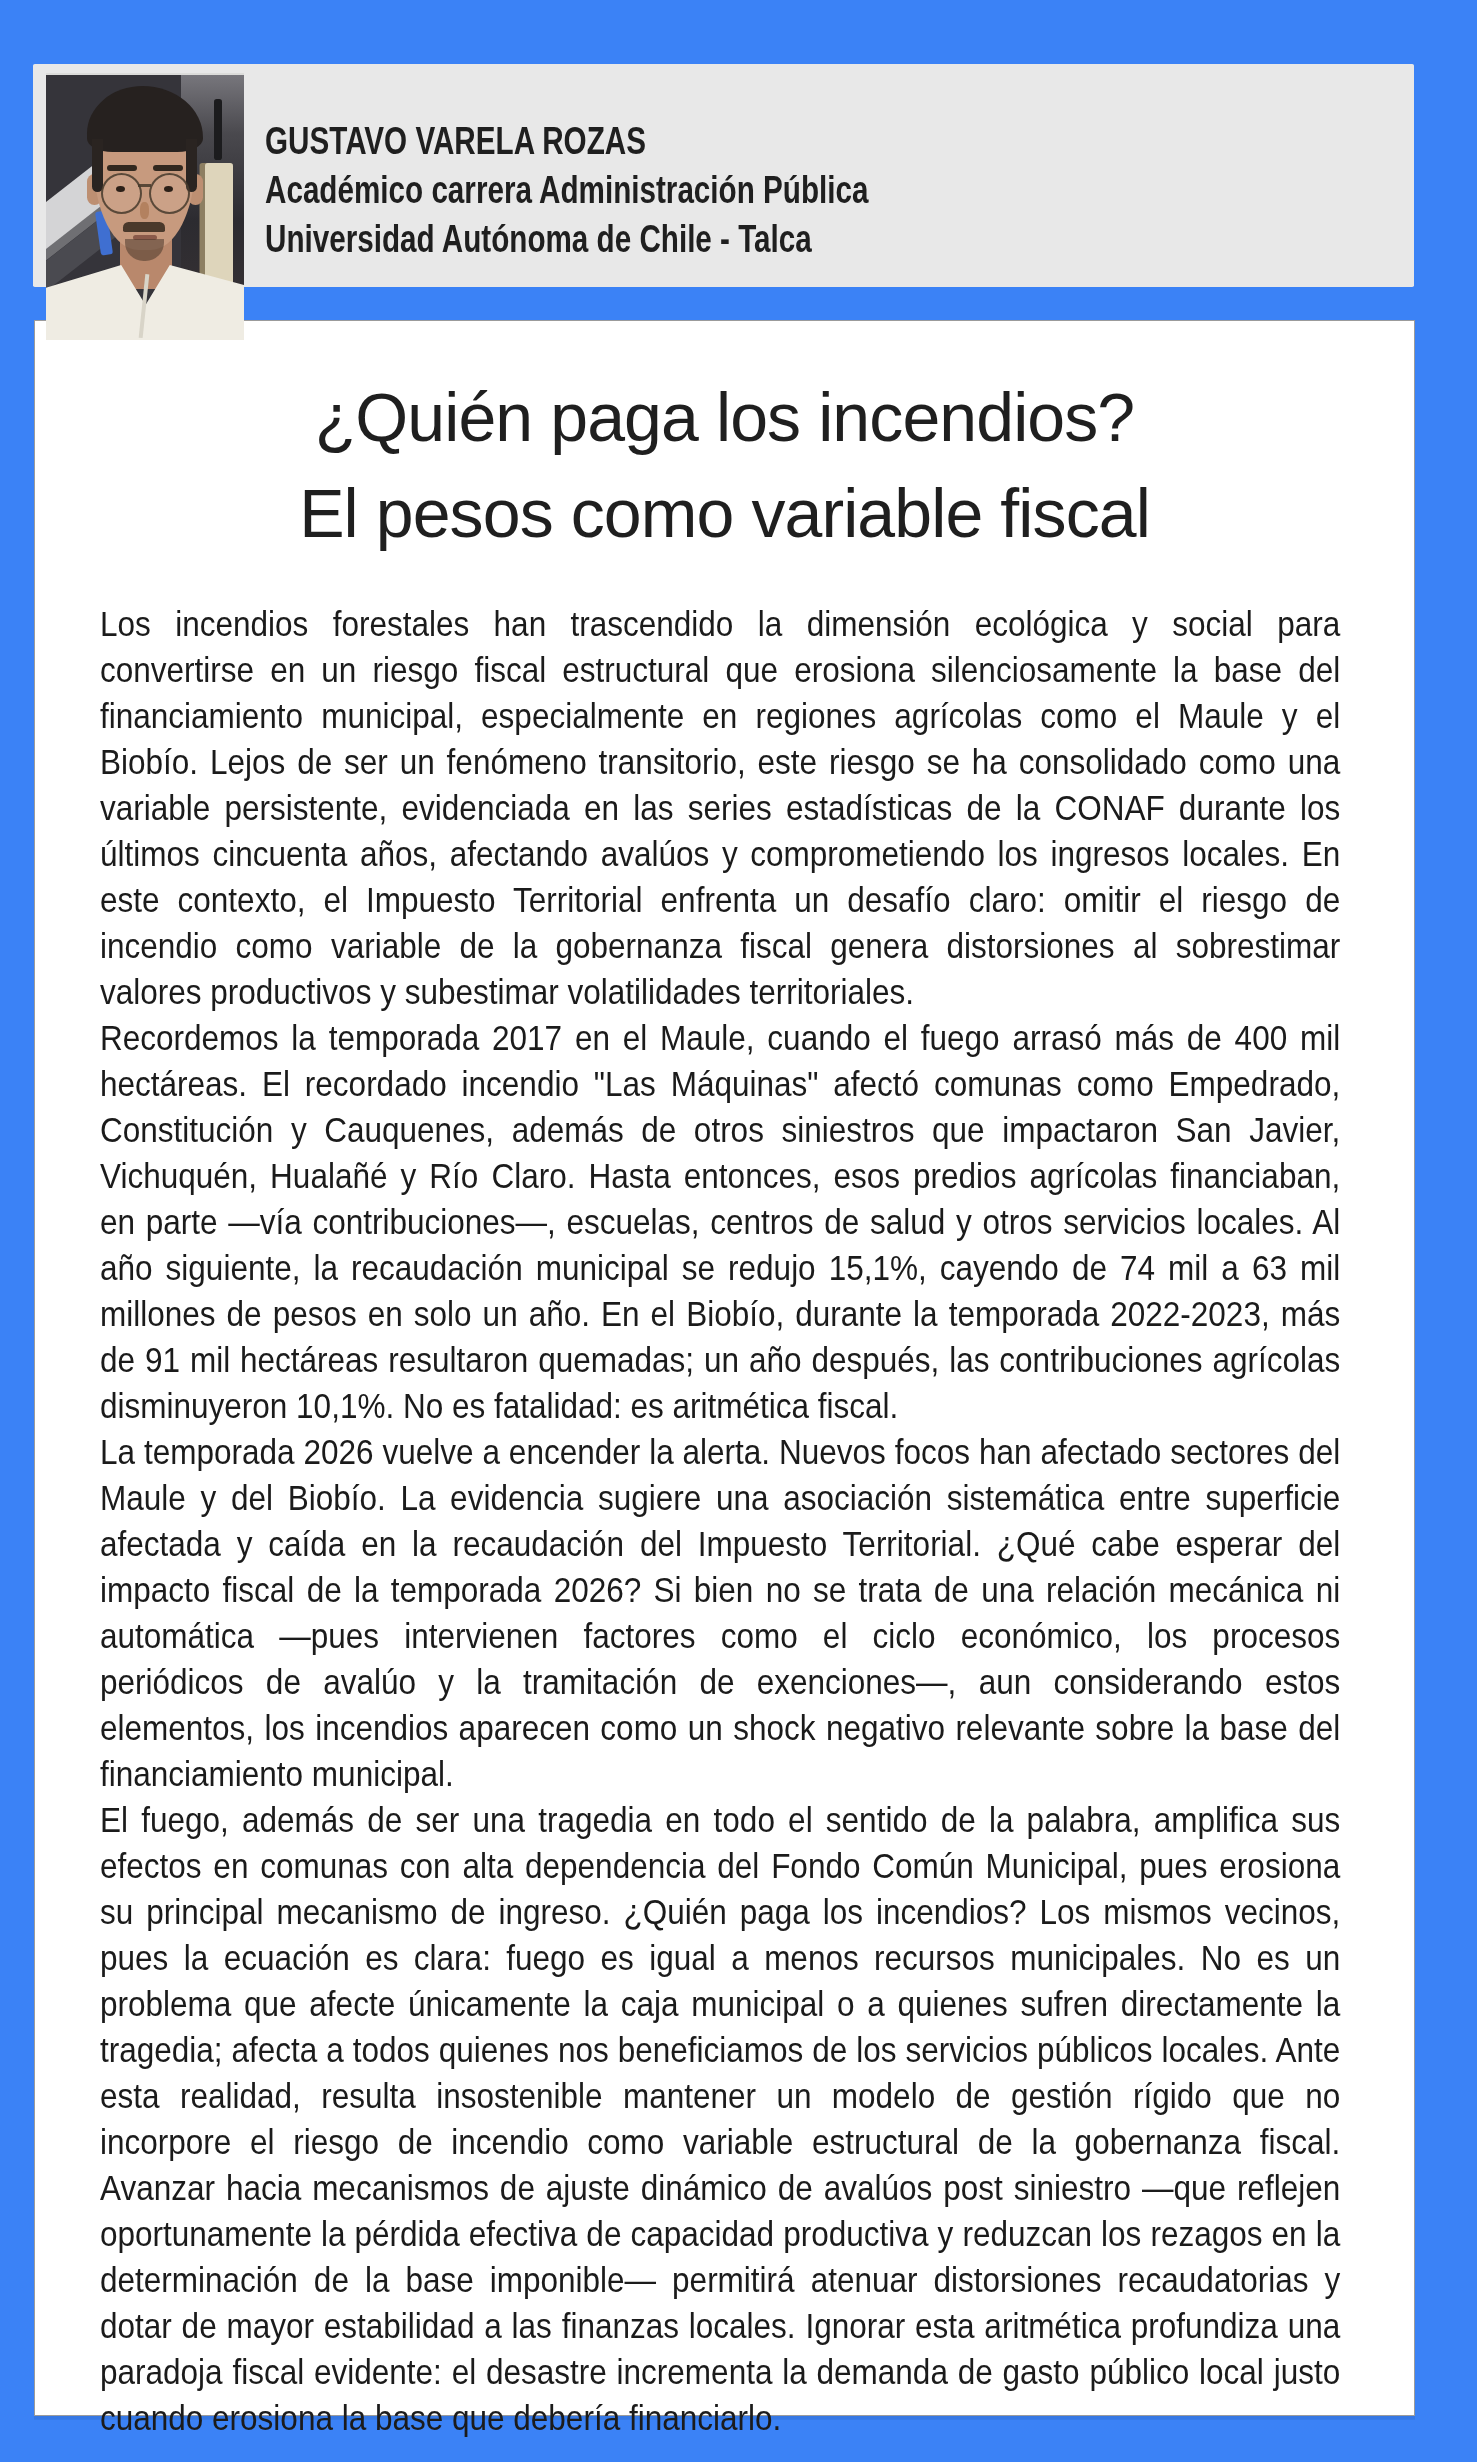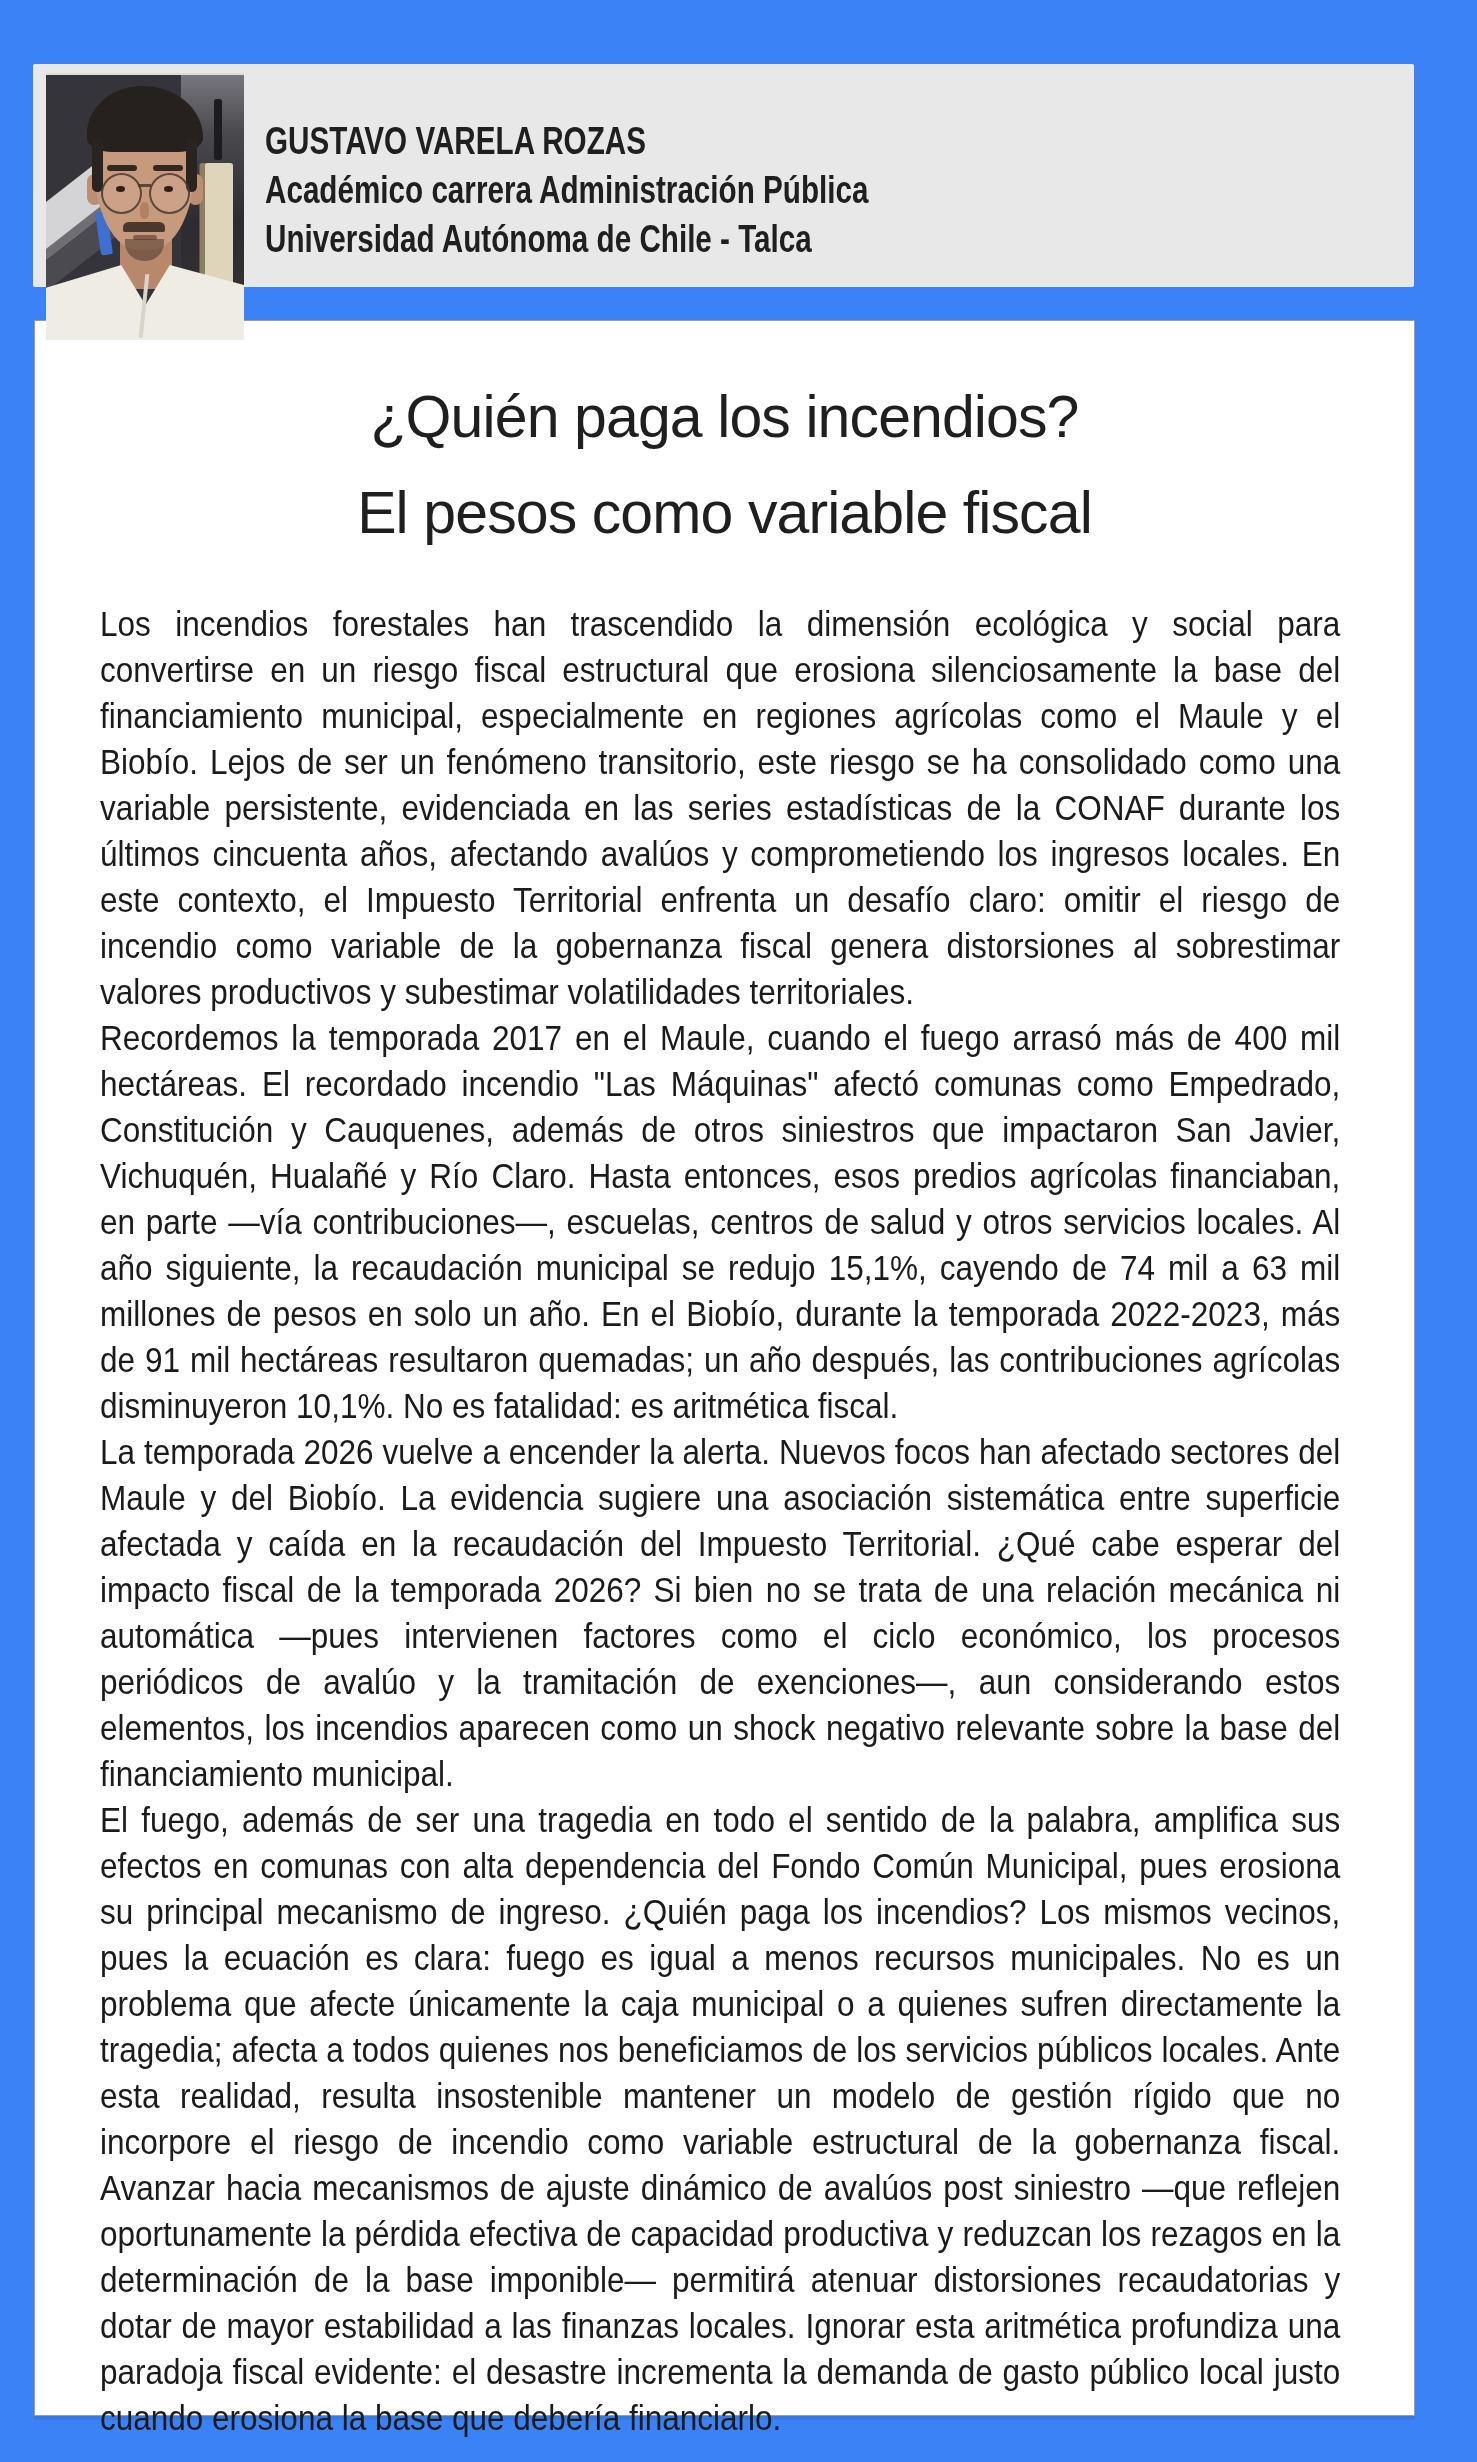--- a/index.html
+++ b/index.html
@@ -94,21 +94,21 @@
     box-shadow: 0 3.7px 0 rgba(0,0,0,0.07);
     z-index: 1;
   }
   .headline {
     position: absolute;
     left: 0; top: 48px;
     width: 100%;
     margin: 0;
     text-align: center;
     font-weight: 300;
-    font-size: 59px;
+    font-size: 68px;
     line-height: 96px;
     letter-spacing: -0.9px;
     color: #1f1f1f;
   }
   .headline span { display: block; }
   .body-text {
     position: absolute;
     left: 65px; top: 280px;
     width: 1378px;
     transform: scaleX(0.9);

